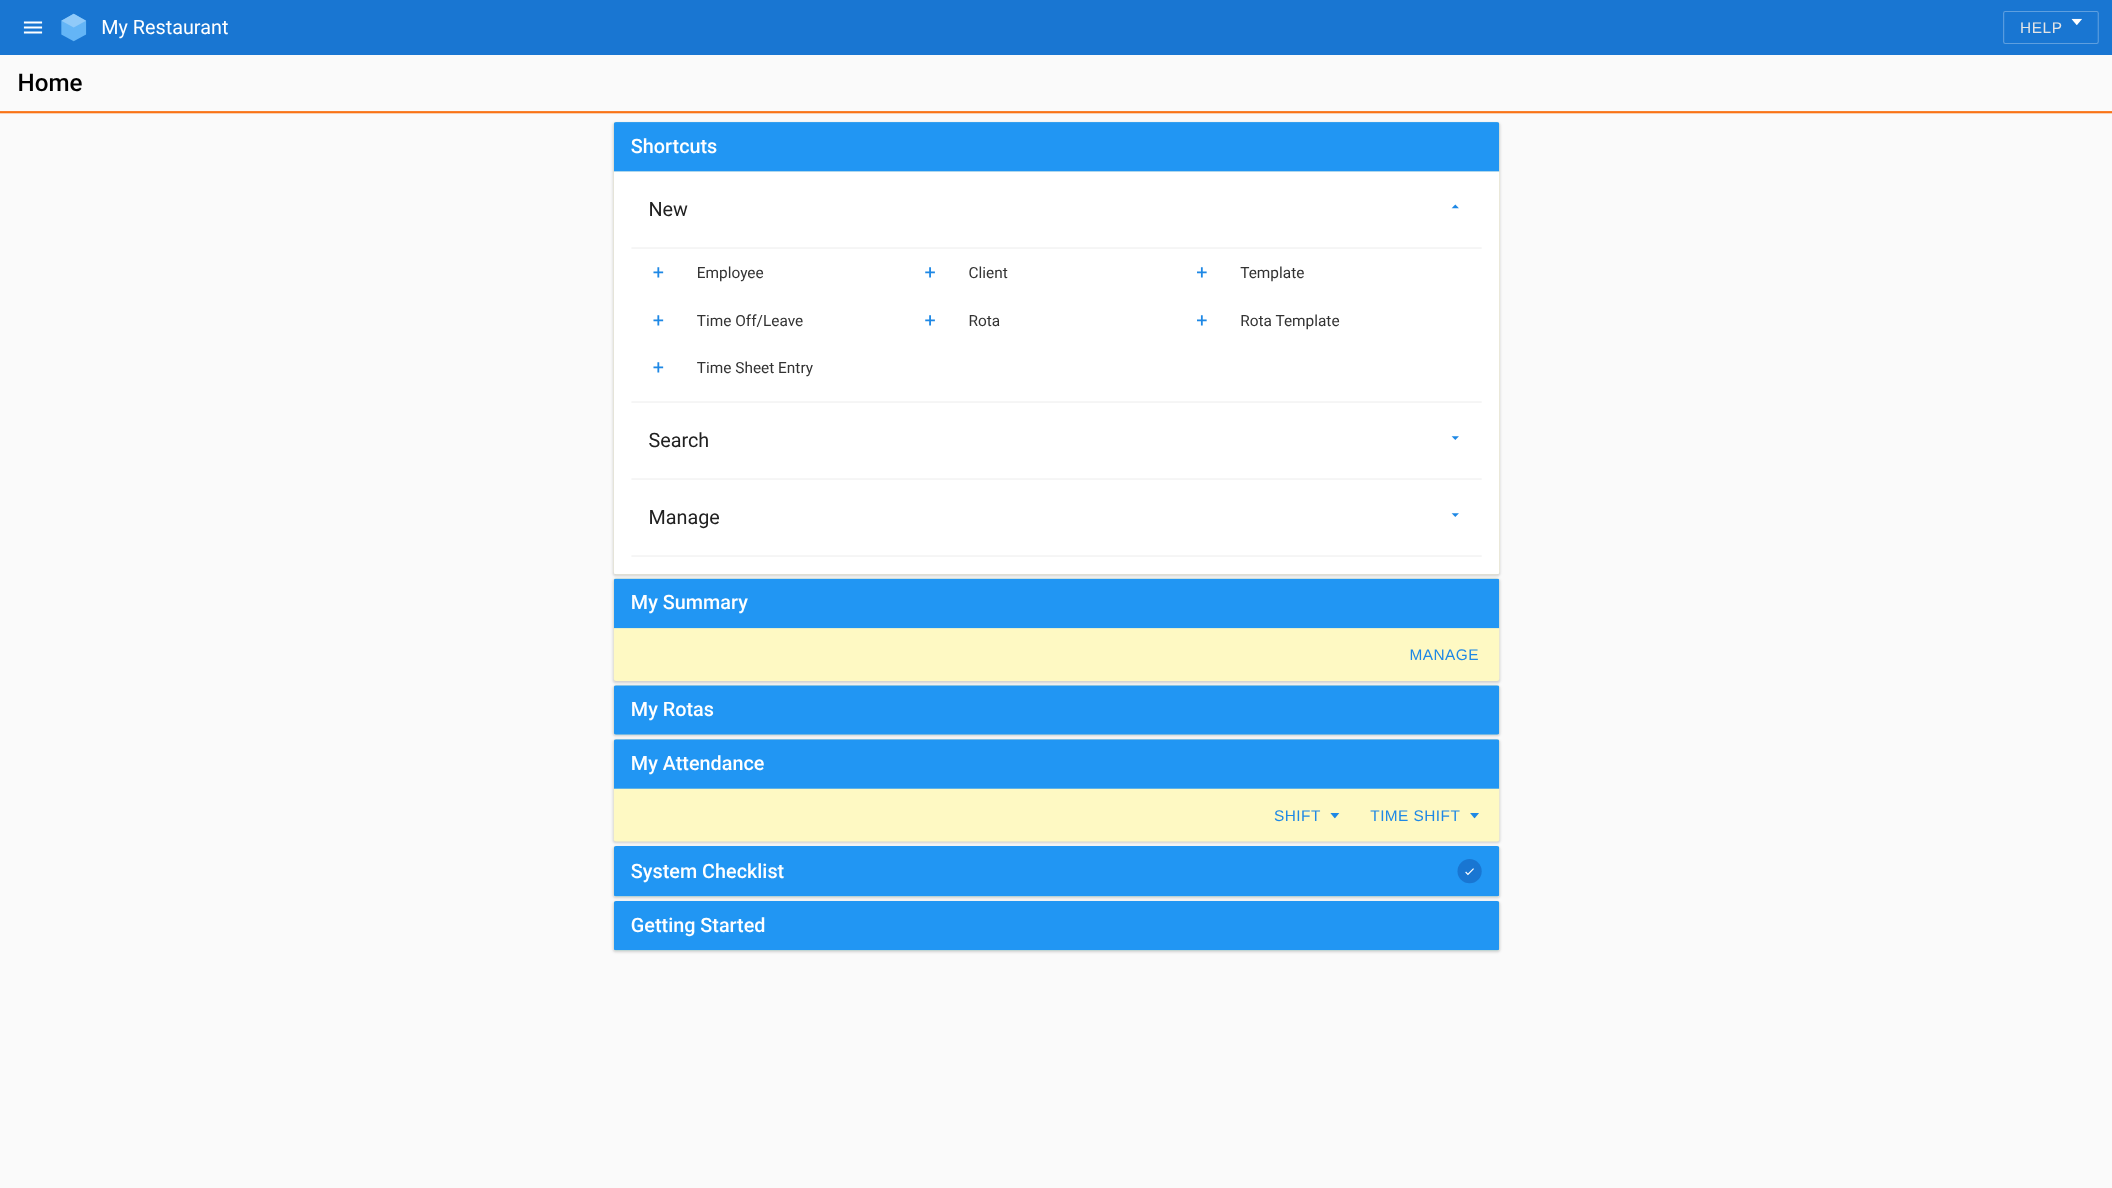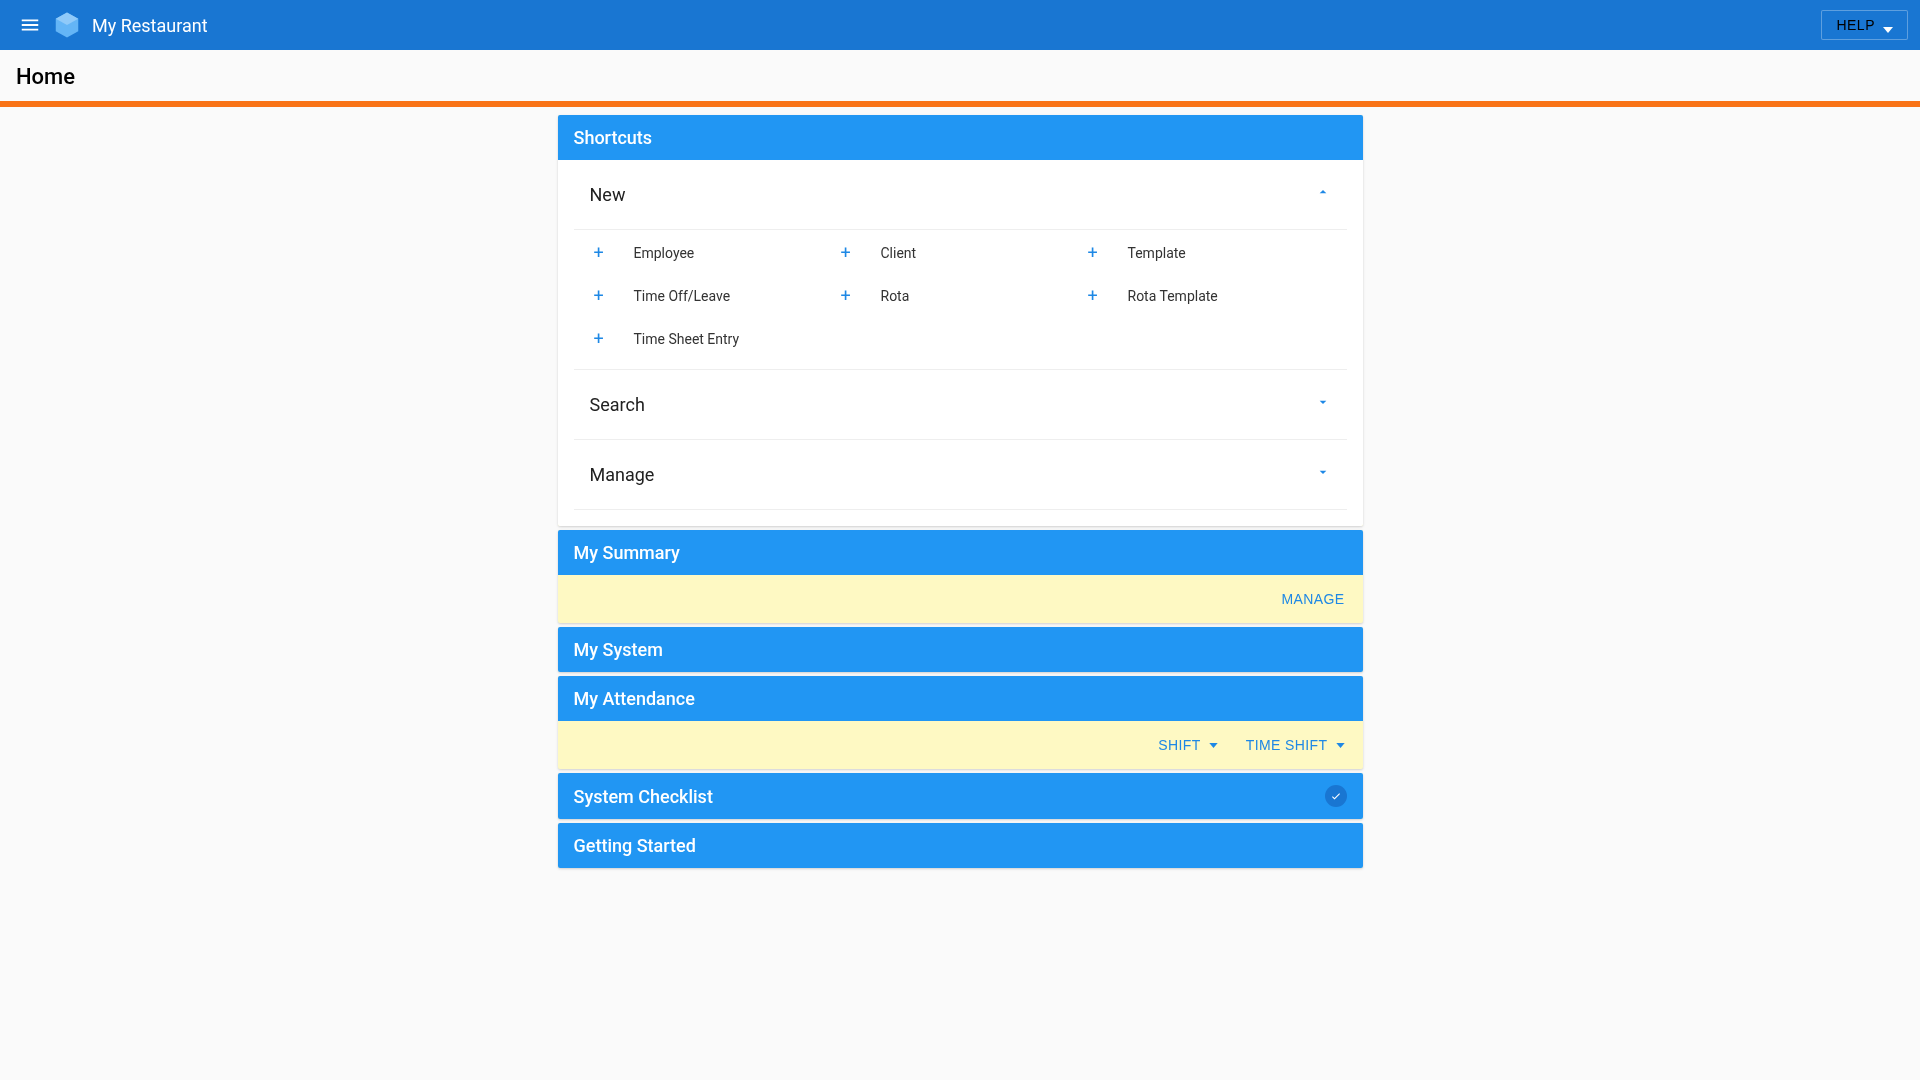--- a/index.html
+++ b/index.html
@@ -33,34 +33,34 @@
 }
 .app-title {
   font-size: 18px;
   font-weight: 400;
   flex: 0 0 auto;
 }
 .spacer { flex: 1; }
 .help-btn {
   background: #1976d2;
   border: 1px solid rgba(255,255,255,0.3);
-  color: #000000;
+  color: #e5e5e5;
   padding: 6px 14px;
   font-size: 14px;
   font-weight: 500;
   letter-spacing: 0.5px;
   display: flex;
-  align-items: flex-end;
+  align-items: flex-start;
   gap: 8px;
   cursor: pointer;
   border-radius: 2px;
 }
 .page-header {
   padding: 14px 16px 12px;
-  border-bottom: 6px solid #f97316;
+  border-bottom: 2px solid #f97316;
 }
 .page-title {
   font-size: 22px;
   font-weight: 500;
   color: #000;
 }
 .content {
   display: flex;
   justify-content: center;
   padding-top: 8px;
@@ -251,21 +251,21 @@
       </div>
       <div class="card-actions">
         <button class="flat-btn">
           <span>MANAGE</span>
         </button>
       </div>
     </div>
 
     <div class="card">
       <div class="card-header collapsed">
-        <span>My System</span>
+        <span>My Rotas</span>
       </div>
     </div>
 
     <div class="card">
       <div class="card-header">
         <span>My Attendance</span>
       </div>
       <div class="card-actions">
         <button class="flat-btn">
           <span>SHIFT</span>

